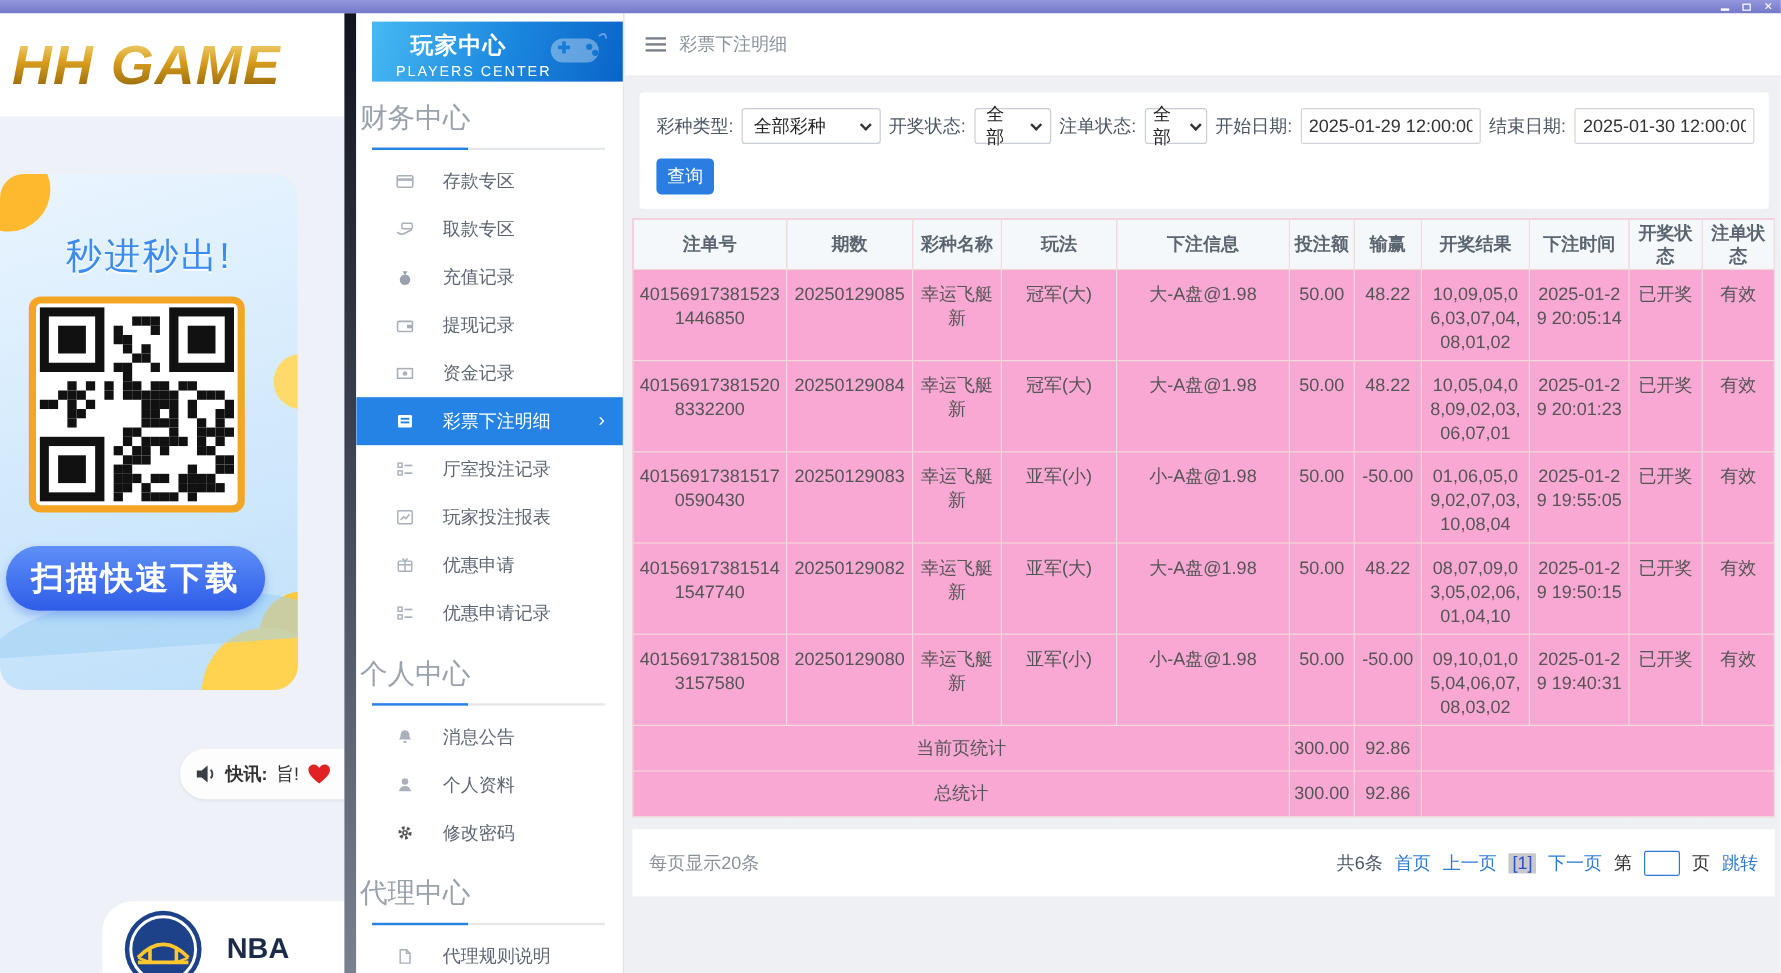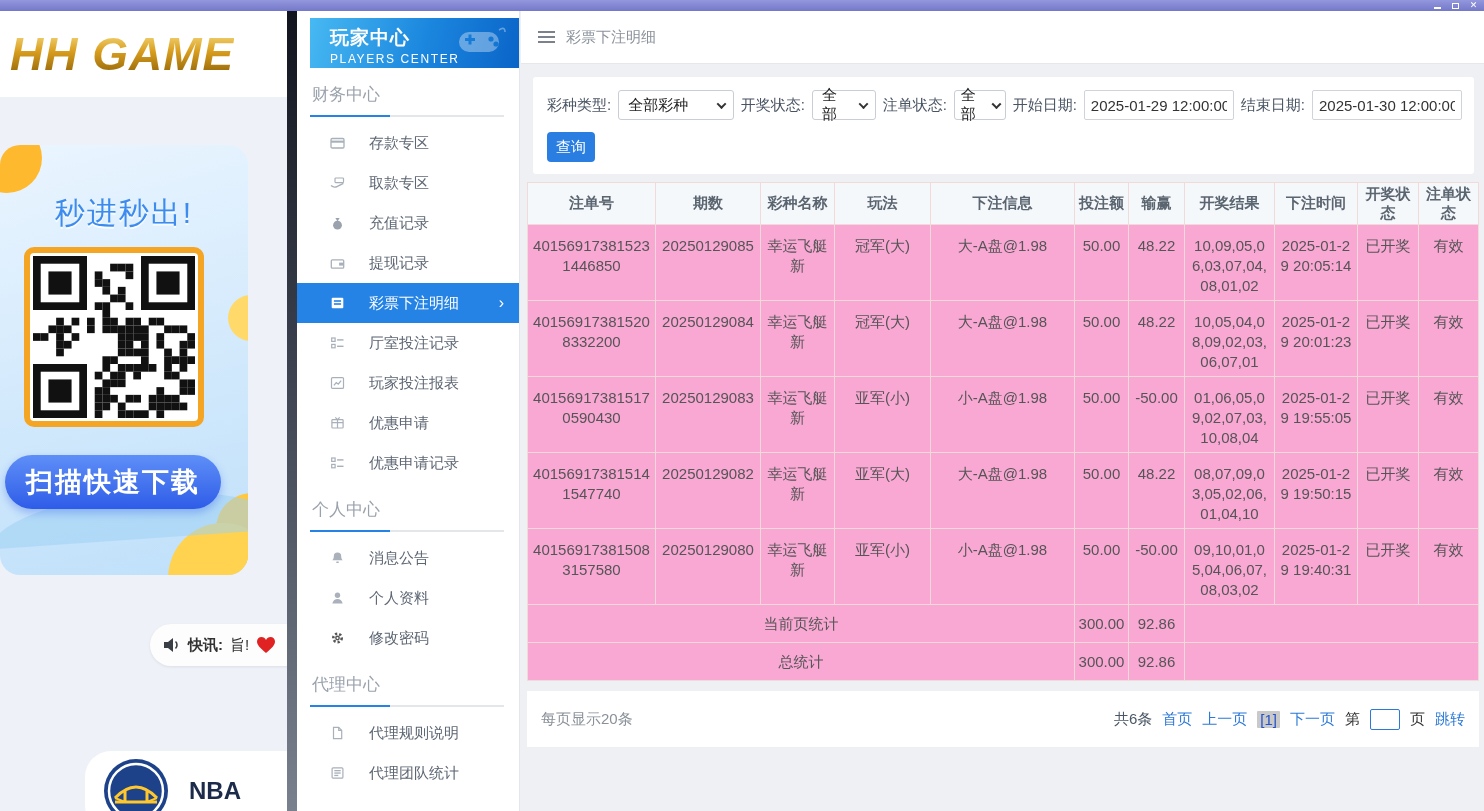--- a/index.html
+++ b/index.html
@@ -56,24 +56,24 @@
   .win-edge { position:absolute; left:0; top:0; width:10px; height:800px;
     background:linear-gradient(#11141d 0%,#3c4250 45%,#79818f 100%); }
   .app { position:absolute; left:10px; top:0; width:1187px; height:800px; background:#eef0f3; }
 
   
   .sidebar { position:absolute; left:0; top:0; width:223px; height:800px;
     background:#fff; border-right:1px solid #e3e6ea; }
   .sb-header { margin:7px 0 0 13px; height:50px; position:relative; overflow:hidden;
     background:linear-gradient(105deg,#47b9f2 0%,#1b86de 55%,#0a64c8 100%);
     color:#fff; padding:7px 0 0 20px; }
-  .sb-title { font-size:19px; font-weight:bold; letter-spacing:1px; }
+  .sb-title { font-size:19px; font-weight:bold; letter-spacing:1px;margin-left:12px; }
   .sb-sub { font-size:12px; letter-spacing:1.6px; margin-top:1px; }
   .sb-pad { position:absolute; right:12px; top:6px; opacity:.35; }
-  .sb-section { padding:15px 15px 5px 15px; color:#9aa2ac; font-size:17px; }
+  .sb-section { padding:15px 15px 5px 3px; color:#9aa2ac; font-size:23px; }
   .sb-rule { margin:4px 15px 6px 13px; height:2px; background:#e4e7ea; position:relative; }
   .sb-rule i { position:absolute; left:0; top:0; width:80px; height:2px; background:#2583e6; display:block; }
   .sb-item { display:flex; align-items:center; height:40px; padding-left:32px;
     color:#5d6673; font-size:15px; cursor:pointer; }
   .sb-item .ic { width:18px; height:16px; margin-right:22px; flex:0 0 18px; display:flex; align-items:center; }
   .sb-item.active { background:#2583e6; color:#fff; padding-right:15px; }
   .sb-item.active .chev { margin-left:auto; font-size:16px; color:#fff; }
 
   
   .main { position:absolute; left:224px; top:0; width:963px; height:800px; }
@@ -356,20 +356,29 @@
       </div>
       <div class="sb-item">
         <span class="ic">
             <svg width="17" height="16" viewBox="0 0 16 16">
               <rect x="1.8" y="4.8" width="12.4" height="8.4" rx="1" fill="none" stroke="#a8b0ba" stroke-width="1.3"></rect>
               <rect x="9.6" y="7.6" width="4.6" height="3" fill="#a8b0ba"></rect>
             </svg>
           </span>
         <span>提现记录</span>
       </div>
+      <div class="sb-item">
+        <span class="ic">
+            <svg width="17" height="16" viewBox="0 0 16 16">
+              <rect x="1.8" y="4.2" width="12.4" height="8" fill="none" stroke="#a8b0ba" stroke-width="1.3"></rect>
+              <circle cx="8" cy="8.2" r="1.9" fill="#a8b0ba"></circle>
+            </svg>
+          </span>
+        <span>资金记录</span>
+      </div>
 
       <div class="sb-item active">
         <span class="ic">
             <svg width="17" height="16" viewBox="0 0 16 16">
               <rect x="2.2" y="2.8" width="11.6" height="10.4" rx="1" fill="#fff"></rect>
               <rect x="4.4" y="5.2" width="7.2" height="1.6" fill="#2583e6"></rect>
               <rect x="4.4" y="8.2" width="7.2" height="1.6" fill="#2583e6"></rect>
             </svg>
           </span>
         <span>彩票下注明细</span>

